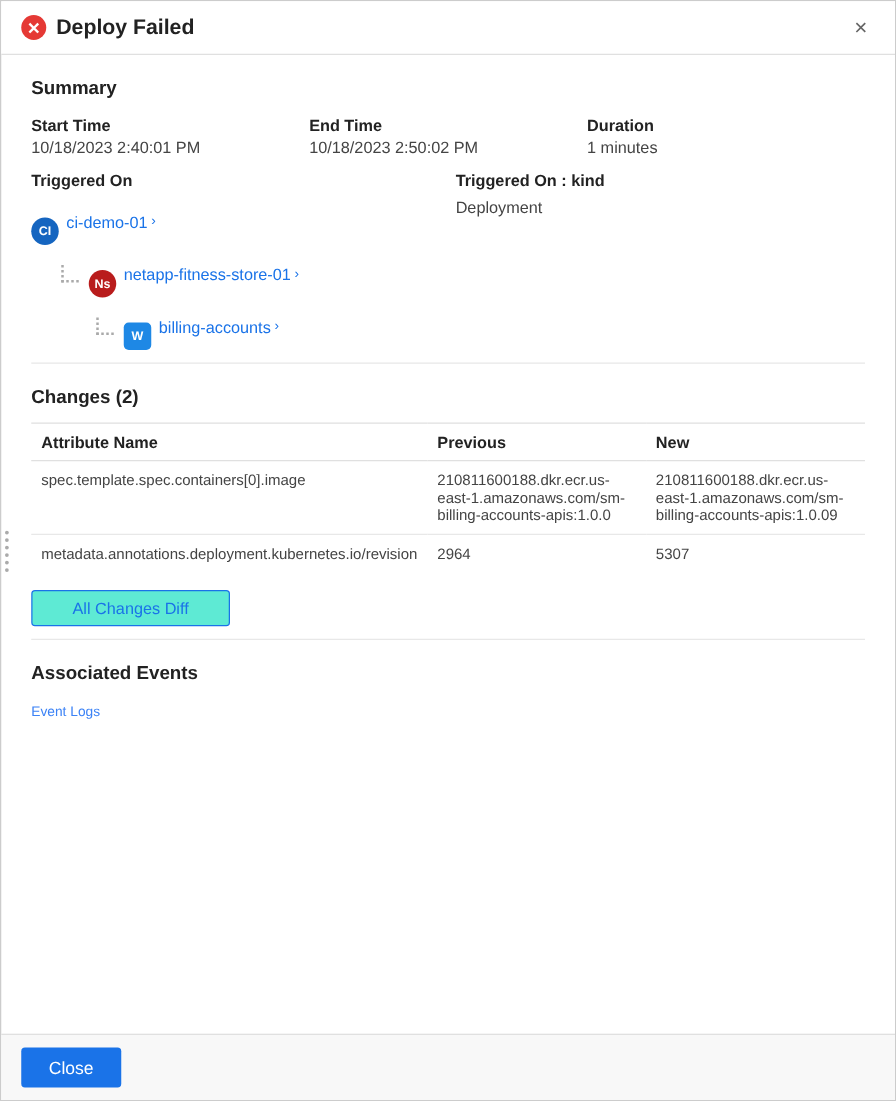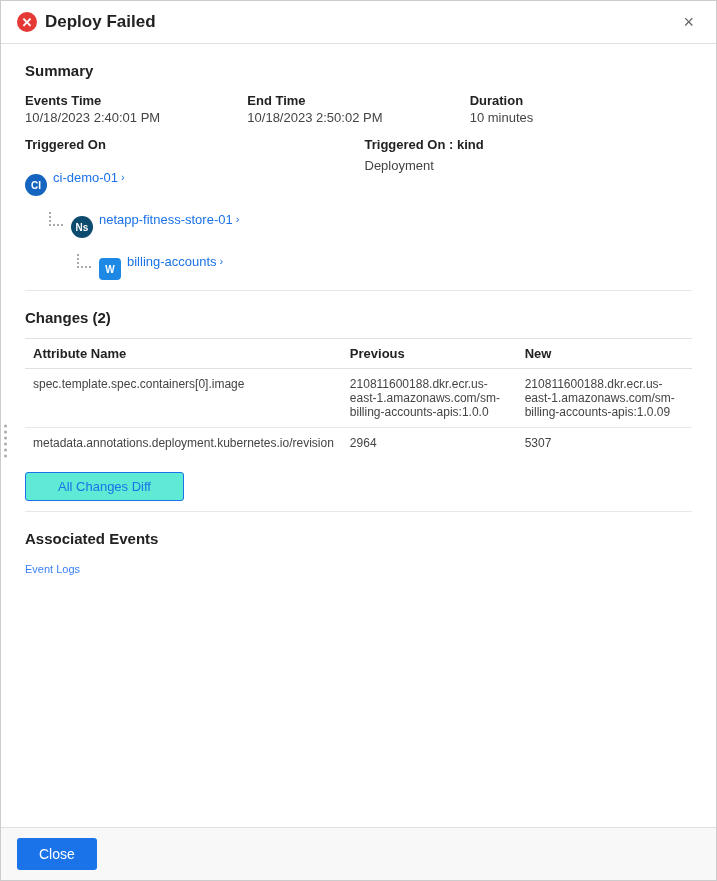--- a/index.html
+++ b/index.html
@@ -137,21 +137,21 @@
       display: flex;
       align-items: center;
       justify-content: center;
       color: #fff;
       font-size: 10px;
       font-weight: 700;
       flex-shrink: 0;
       margin-top: 16px;
     }
     .ci-badge-ci { background: #1565c0; }
-    .ci-badge-ns { background: #0c4a6e; }
+    .ci-badge-ns { background: #b91c1c; }
     .ci-badge-w  { background: #1e88e5; border-radius: 4px; }
     .ci-link {
       color: #1a73e8;
       text-decoration: none;
       font-size: 13px;
       display: flex;
       align-items: center;
       gap: 3px;
     }
     .chevron {
@@ -290,30 +290,30 @@
     </div>
     <button class="close-btn">×</button>
   </div>
 
   <div class="dialog-body">
 
     <div class="section">
       <div class="section-title">Summary</div>
       <div class="summary-grid">
         <div>
-          <div class="summary-item-label">Events Time</div>
+          <div class="summary-item-label">Start Time</div>
           <div class="summary-item-value">10/18/2023 2:40:01 PM</div>
         </div>
         <div>
           <div class="summary-item-label">End Time</div>
           <div class="summary-item-value">10/18/2023 2:50:02 PM</div>
         </div>
         <div>
           <div class="summary-item-label">Duration</div>
-          <div class="summary-item-value">10 minutes</div>
+          <div class="summary-item-value">1 minutes</div>
         </div>
       </div>
 
       <div class="triggered-row">
         <div class="triggered-col">
           <div class="triggered-label">Triggered On</div>
           <div class="ci-chain">
 
             <div class="ci-item">
               <span class="ci-badge ci-badge-ci">CI</span>

